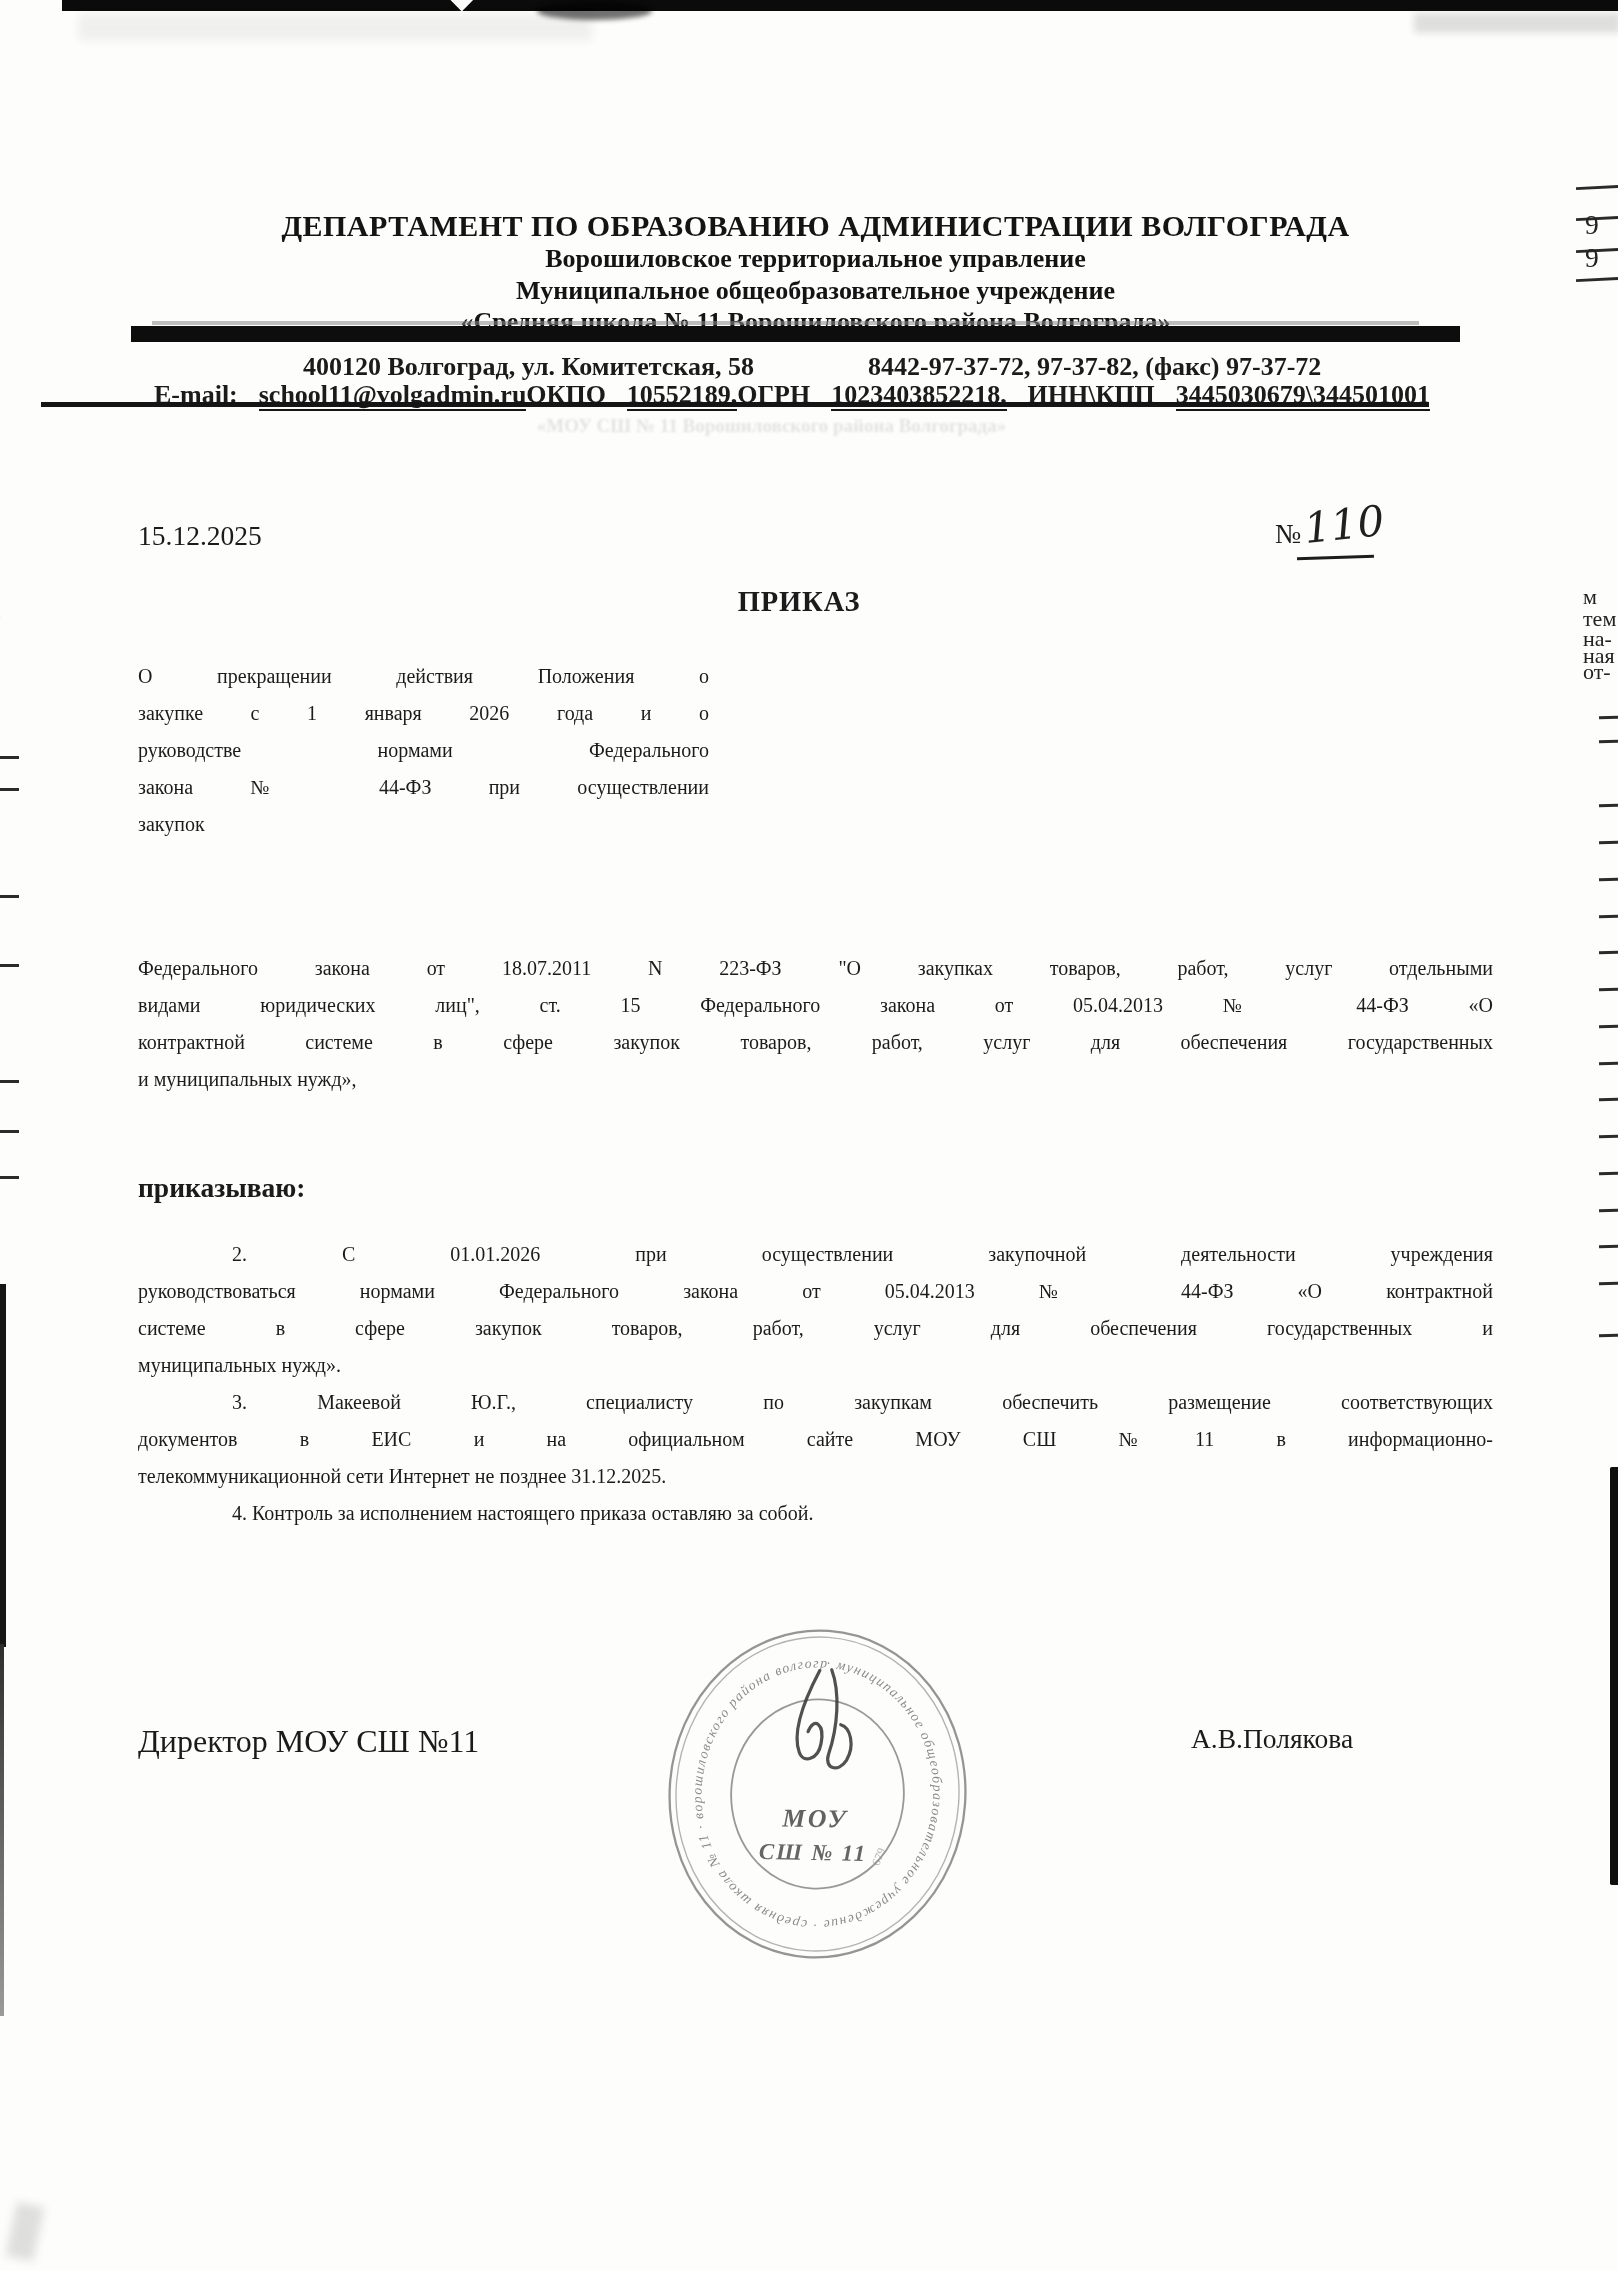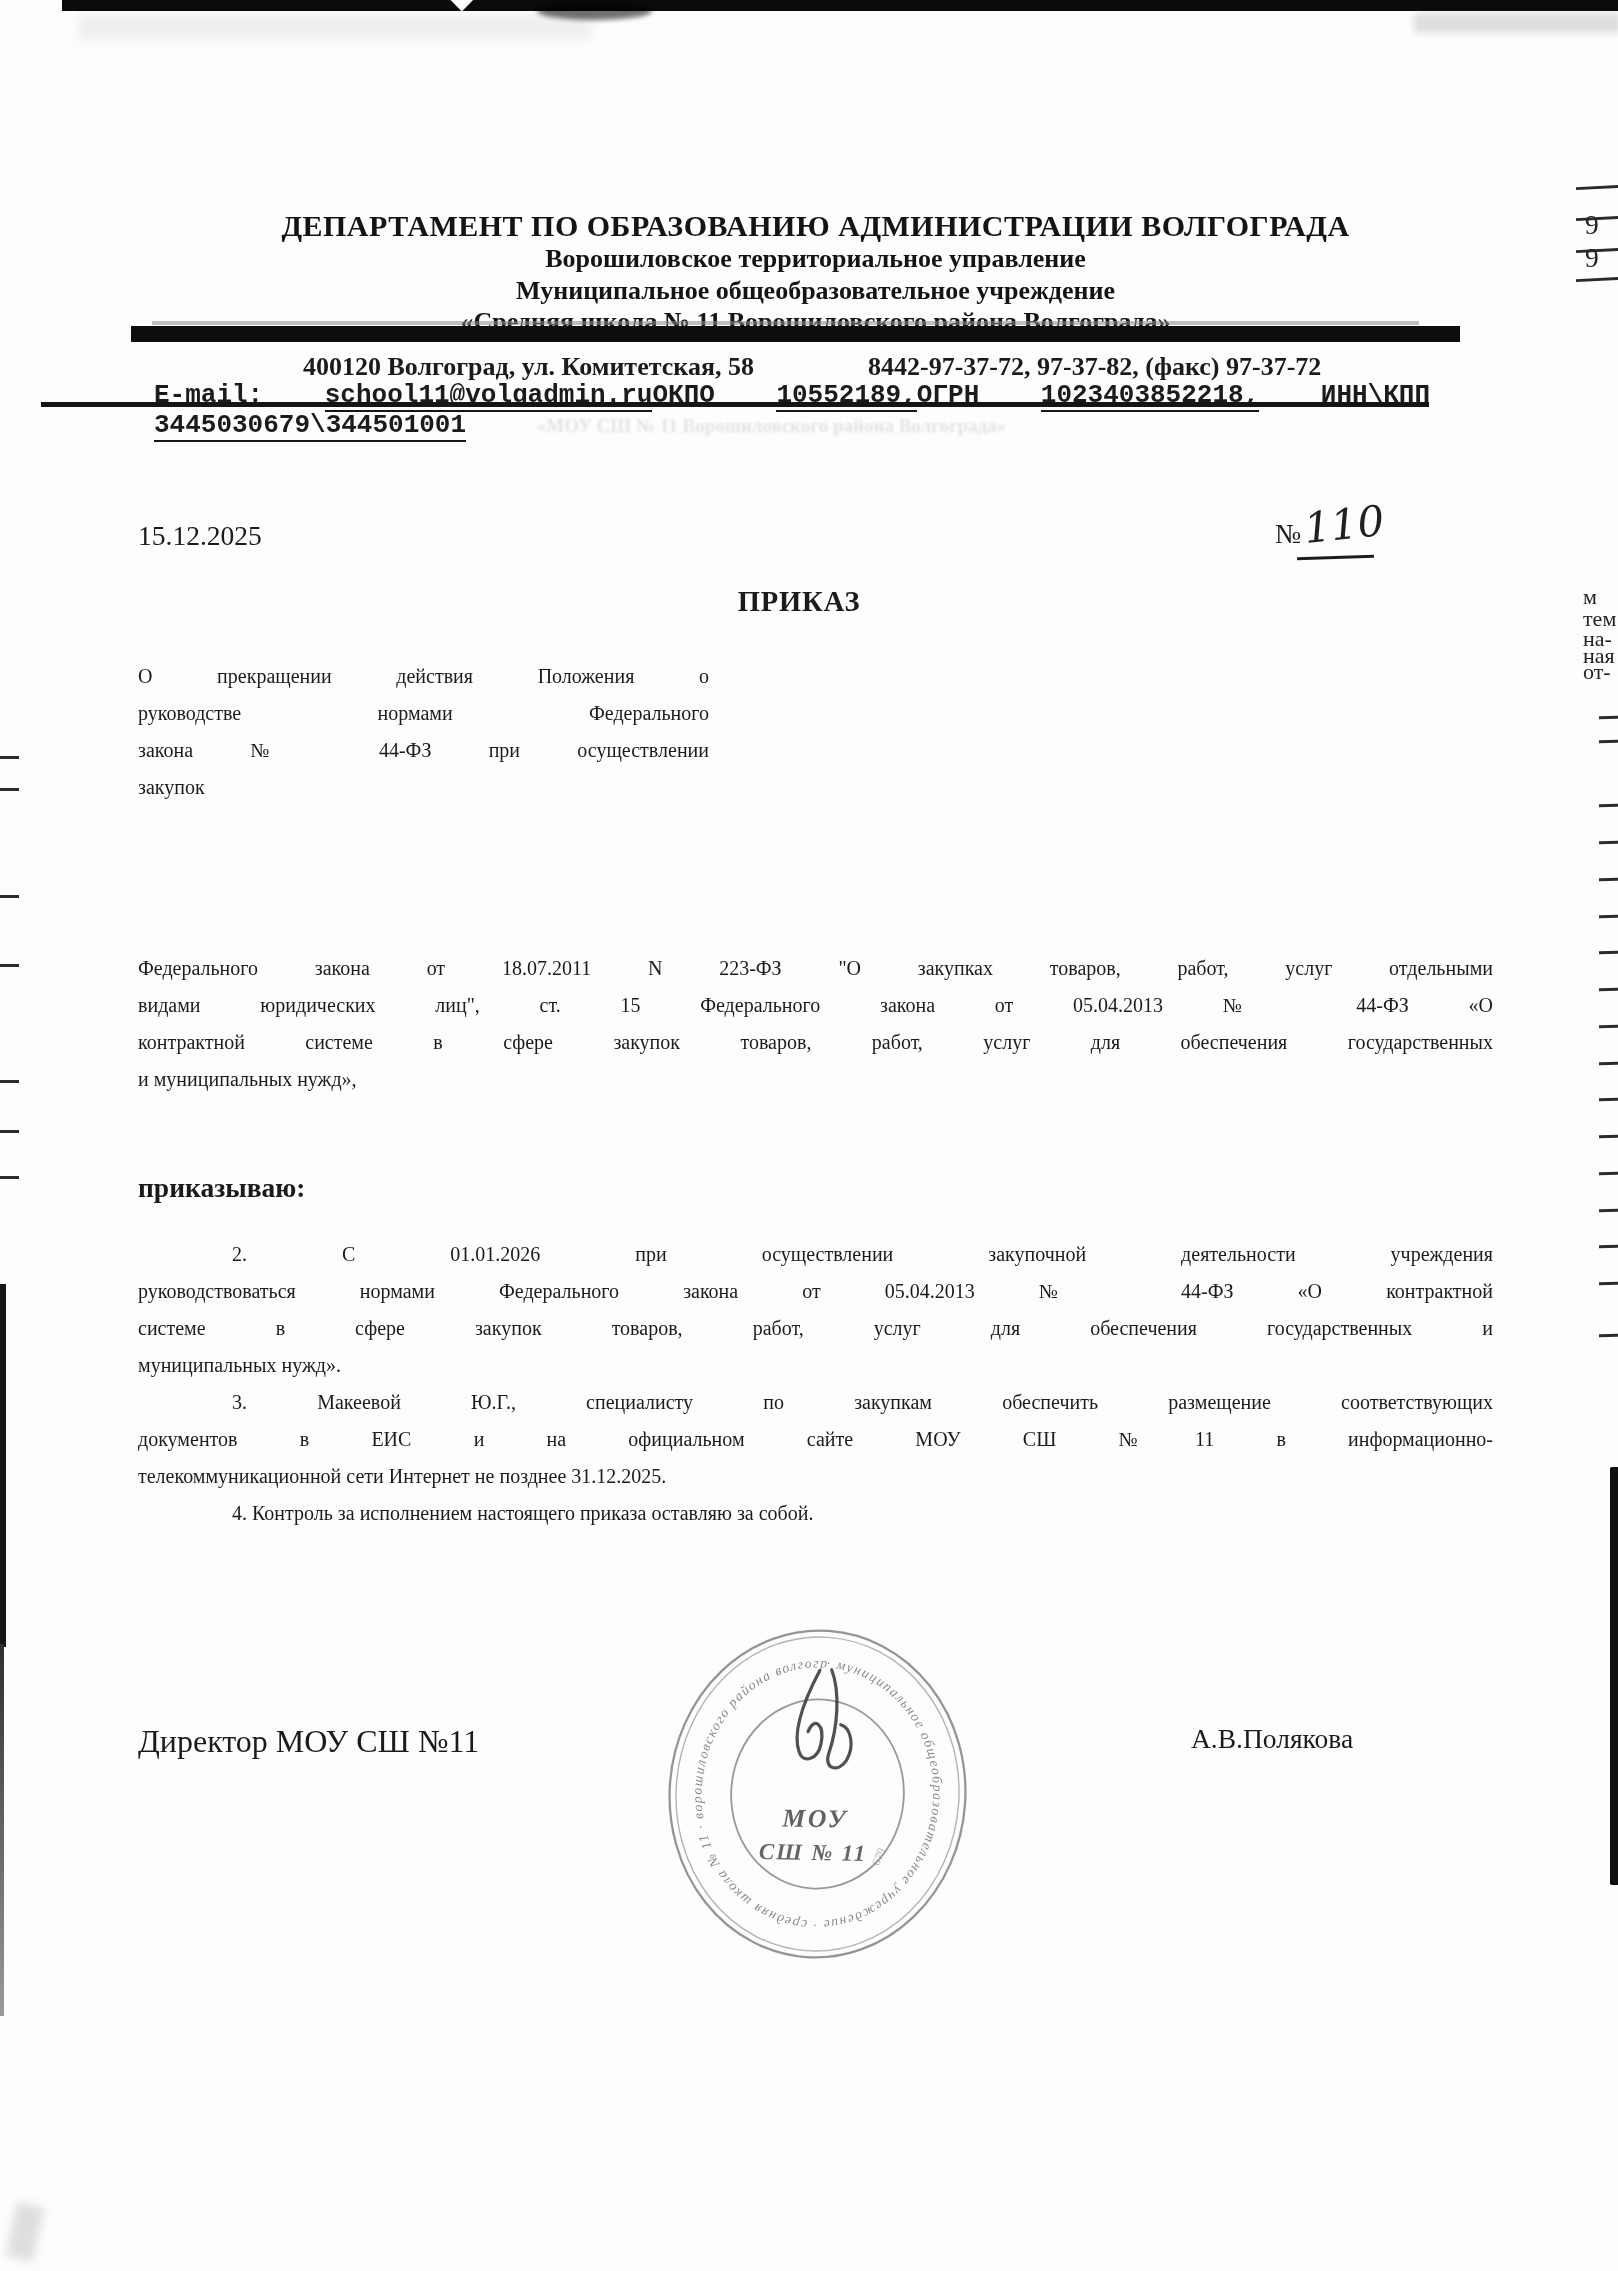--- a/index.html
+++ b/index.html
@@ -16,21 +16,21 @@
   .hline{position:absolute;left:138px;width:1355px;text-align:center;font-weight:bold;color:#141414;}
   #h1{top:209px;font-size:30px;letter-spacing:0.5px;}
   #h2{top:244px;font-size:26px;}
   #h3{top:276px;font-size:26px;}
   #h4{top:307px;font-size:26px;}
   #hdr-grayline{position:absolute;left:152px;top:321px;width:1267px;height:3.7px;background:#8a8a8a;opacity:.55;}
   #hdr-bar{position:absolute;left:131px;top:326px;width:1329px;height:15.6px;background:#0d0d0d;}
   #addr-left{position:absolute;left:303px;top:352px;font-size:26px;font-weight:bold;}
   #addr-right{position:absolute;left:868px;top:352px;font-size:26px;font-weight:bold;}
   #email-row{position:absolute;left:154px;top:380px;width:1276px;font-size:26px;font-weight:bold;
-             text-align:justify;text-align-last:justify;font-family:Liberation Mono, monospace;}
+             text-align:justify;text-align-last:justify;}
   #hdr-rule{position:absolute;left:41px;top:402px;width:1388px;height:4.6px;background:#151515;}
   #ghost-line{position:absolute;left:441px;top:415px;width:661px;text-align:center;font-size:19px;
               color:rgba(40,40,40,.12);filter:blur(0.9px);font-weight:bold;}
   
   #date{left:138px;top:520px;font-size:27.5px;}
   #num-label{left:1275px;top:518px;font-size:27.5px;}
   #num-value{left:1304px;top:500px;font-size:42px;font-style:italic;font-family:"DejaVu Serif",serif;
              transform:rotate(-6deg);color:#202020;}
   #num-underline{left:1297px;top:556px;width:77px;height:2.8px;background:#1d1d1d;transform:rotate(-2deg);}
   
@@ -104,20 +104,21 @@
 
   <div class="abs" id="date">15.12.2025</div>
   <div class="abs" id="num-label">№</div>
   <div class="abs" id="num-value">110</div>
   <div class="abs" id="num-underline"></div>
 
   <div class="abs" id="title">ПРИКАЗ</div>
 
   <div class="tblock" id="subject">
       <div class="ln jf">О прекращении действия Положения о</div>
+      <div class="ln jf">закупке с 1 января 2026 года и о</div>
       <div class="ln jf">руководстве нормами Федерального</div>
       <div class="ln jf">закона № 44-ФЗ при осуществлении</div>
       <div class="ln">закупок</div>
     </div>
 
   <div class="tblock" id="intro">
       <div class="ln jf">Федерального закона от 18.07.2011 N 223-ФЗ "О закупках товаров, работ, услуг отдельными</div>
       <div class="ln jf">видами юридических лиц", ст. 15 Федерального закона от 05.04.2013 № 44-ФЗ «О</div>
       <div class="ln jf">контрактной системе в сфере закупок товаров, работ, услуг для обеспечения государственных</div>
       <div class="ln">и муниципальных нужд»,</div>

